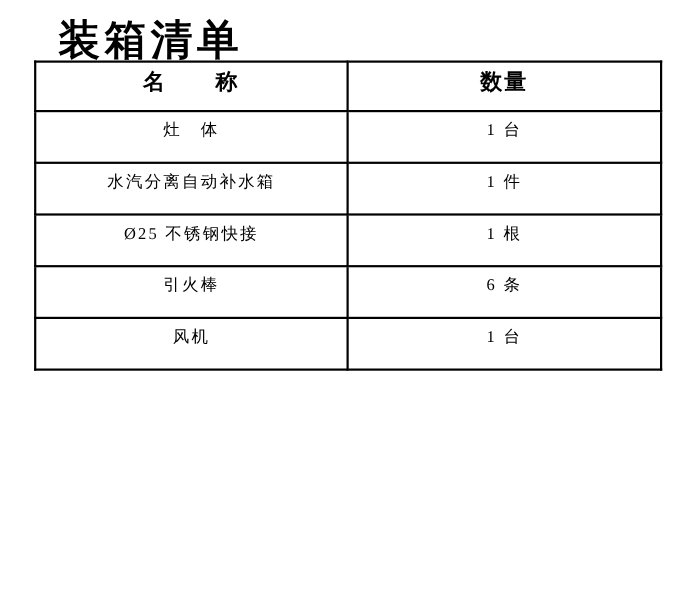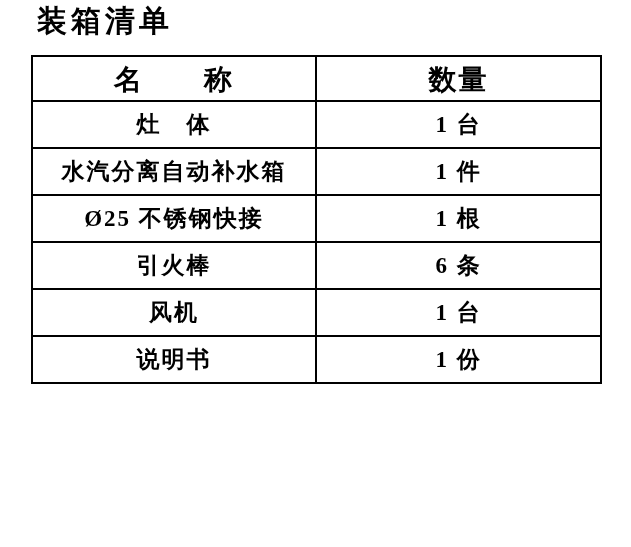--- a/index.html
+++ b/index.html
@@ -13,22 +13,22 @@
     height: 547px;
     background: #ffffff;
     overflow: hidden;
     font-family: "Liberation Serif", "DejaVu Serif", serif;
     color: #000000;
   }
   .doc-title {
     position: absolute;
     left: 37px;
     top: 0px;
-    margin: 0;
-    font-size: 30px;
+    margin: 16px;
+    font-size: 38px;
     font-weight: bold;
     letter-spacing: 4px;
     line-height: 42px;
     white-space: pre;
   }
   table.packing-table {
     position: absolute;
     left: 31px;
     top: 55px;
     width: 569px;
@@ -41,29 +41,29 @@
   table.packing-table td {
     border: 2px solid #000000;
     text-align: center;
     vertical-align: top;
     padding: 0;
     white-space: pre;
     overflow: hidden;
   }
   table.packing-table th {
     height: 39px;
-    font-size: 28px;
+    font-size: 20px;
     font-weight: bold;
     letter-spacing: 2px;
     padding-top: 4px;
   }
   table.packing-table td {
     height: 38px;
-    font-size: 23px;
-    font-weight: bold;
+    font-size: 15px;
+    font-weight: normal;
     letter-spacing: 2px;
     padding-top: 7px;
   }
 </style>
 </head>
 <body>
 
 <div class="page">
 
   <h1 class="doc-title">装箱清单</h1>
@@ -93,20 +93,16 @@
           <td>1 根</td>
         </tr>
         <tr>
           <td>引火棒</td>
           <td>6 条</td>
         </tr>
         <tr>
           <td>风机</td>
           <td>1 台</td>
         </tr>
-        <tr>
-          <td>说明书</td>
-          <td>1 份</td>
-        </tr>
       </tbody>
   </table>
 
 </div>
 
 </body></html>

